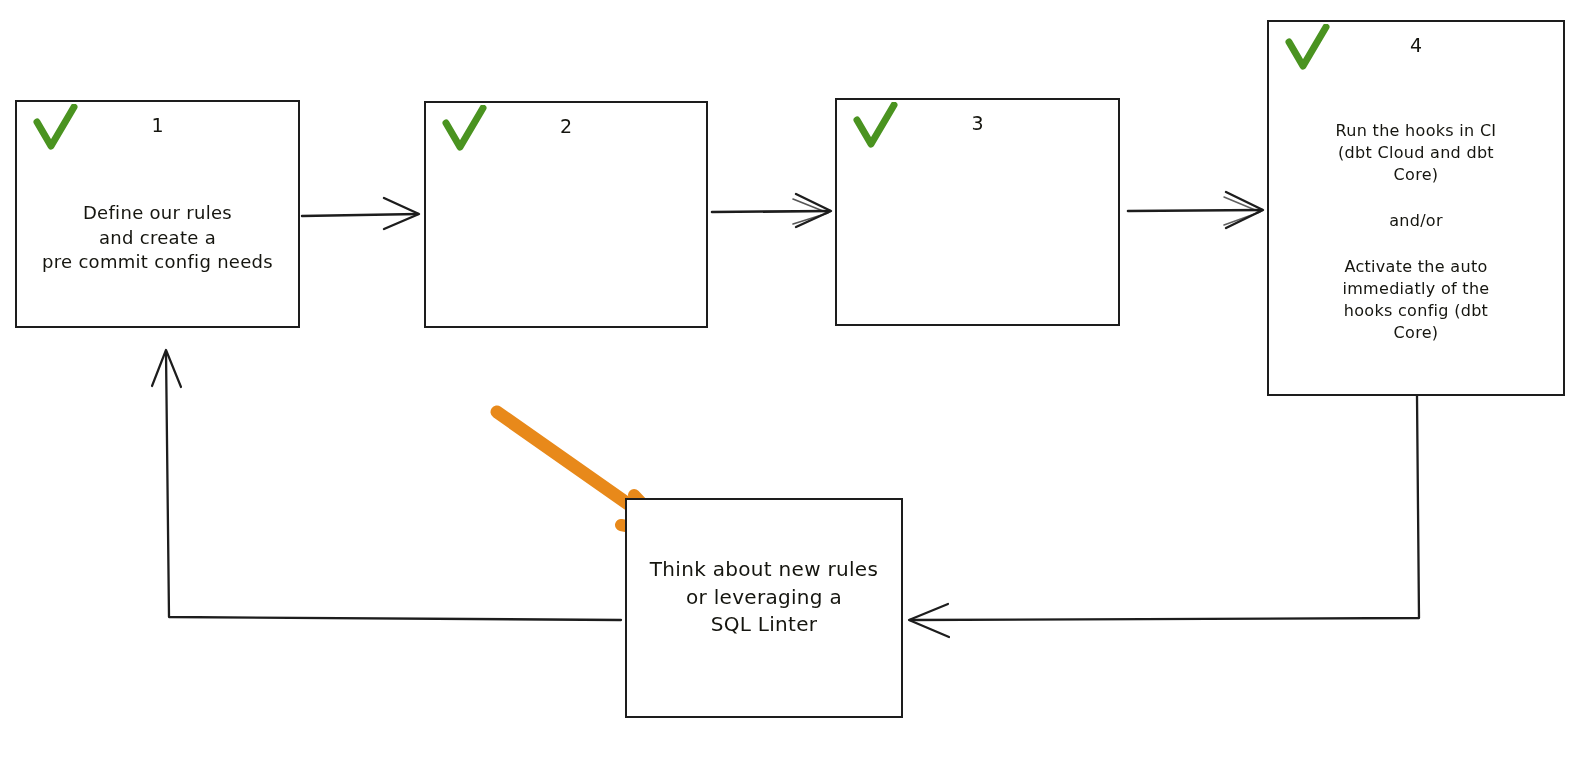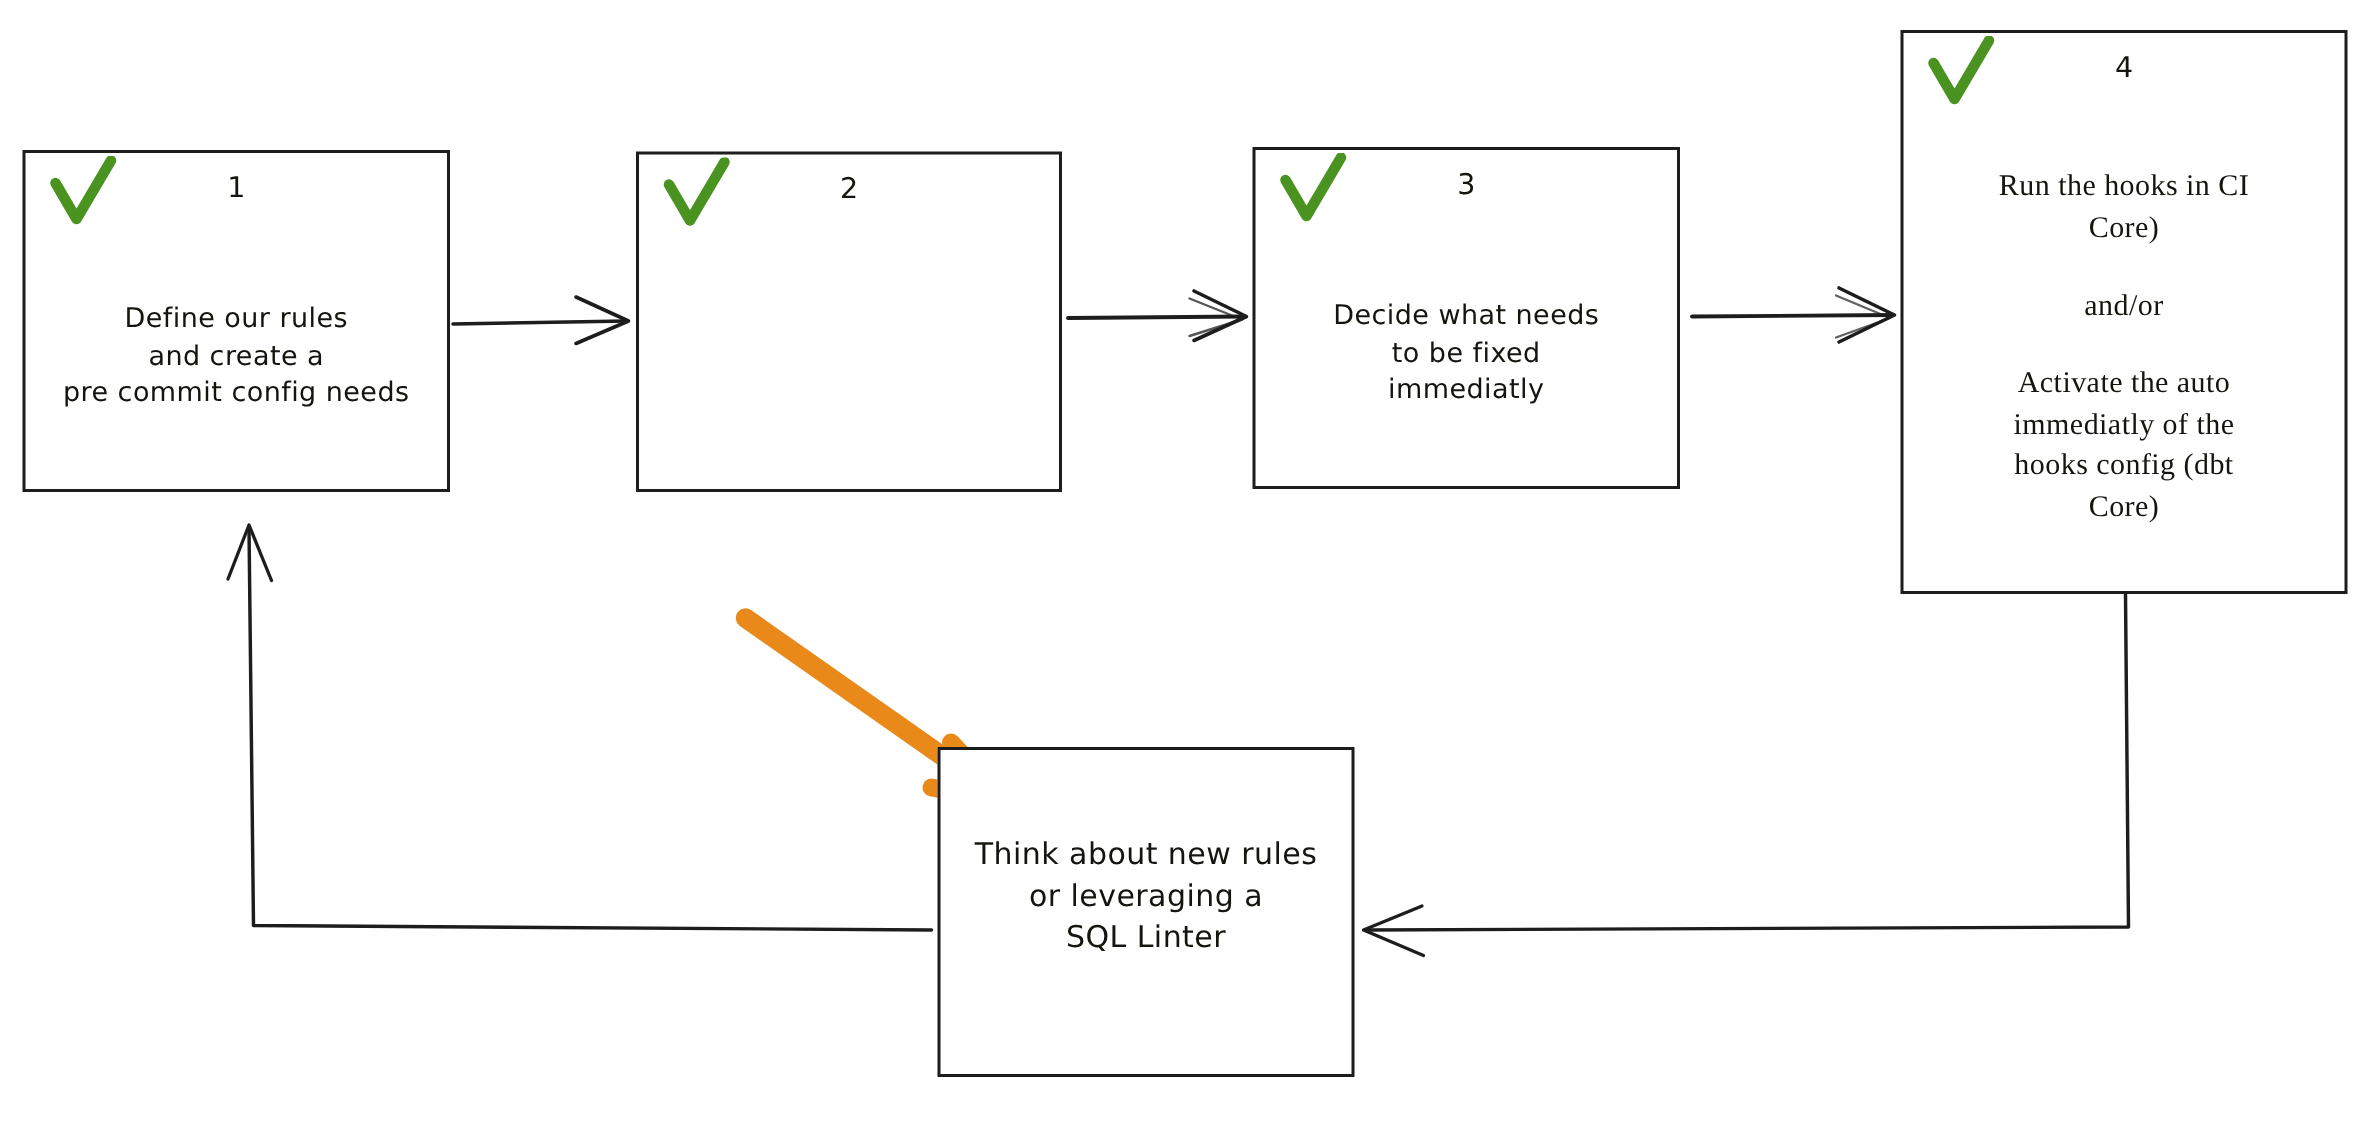--- a/index.html
+++ b/index.html
@@ -80,21 +80,21 @@
   .gap {
     height: 24px;
   }
   
   #node-1 { left: 15px;   top: 100px; width: 285px; height: 228px; }
   #node-2 { left: 424px;  top: 101px; width: 284px; height: 227px; }
   #node-3 { left: 835px;  top: 98px;  width: 285px; height: 228px; }
   #node-4 { left: 1267px; top: 20px;  width: 298px; height: 376px; }
   #node-5 { left: 625px;  top: 498px; width: 278px; height: 220px; }
 
-  #node-4 .node-body .line { font-size: 20px; font-family: Liberation Serif, serif; }
+  #node-4 .node-body .line { font-size: 16px; }
   #node-5 .node-head { height: 46px; }
   #node-5 .node-body { justify-content: flex-start; padding-top: 10px; }
   #node-5 .line { font-size: 20px; }
 </style>
 </head>
 <body>
 
 <div id="canvas">
 
   <svg id="wires" viewBox="0 0 1584 757" xmlns="http://www.w3.org/2000/svg">
@@ -155,36 +155,32 @@
     </div>
   </div>
 
   <div class="node" id="node-3">
     <div class="node-head">
       <svg class="check" viewBox="0 0 46 50">
         <path d="M4 18 L18 42 L41 3" stroke="#4a9320" stroke-width="7" fill="none" stroke-linecap="round" stroke-linejoin="round"></path>
       </svg>
       <div class="step-num">3</div>
     </div>
-    <div class="node-body">
-      <div class="line">Decide what needs</div>
-      <div class="line">to be fixed</div>
-      <div class="line">immediatly</div>
-    </div>
   </div>
 
   <div class="node" id="node-4">
     <div class="node-head">
       <svg class="check" viewBox="0 0 46 50">
         <path d="M4 18 L18 42 L41 3" stroke="#4a9320" stroke-width="7" fill="none" stroke-linecap="round" stroke-linejoin="round"></path>
       </svg>
       <div class="step-num">4</div>
     </div>
     <div class="node-body">
       <div class="line">Run the hooks in CI</div>
+      <div class="line">(dbt Cloud and dbt</div>
       <div class="line">Core)</div>
       <div class="gap"></div>
       <div class="line">and/or</div>
       <div class="gap"></div>
       <div class="line">Activate the auto</div>
       <div class="line">immediatly of the</div>
       <div class="line">hooks config (dbt</div>
       <div class="line">Core)</div>
     </div>
   </div>

